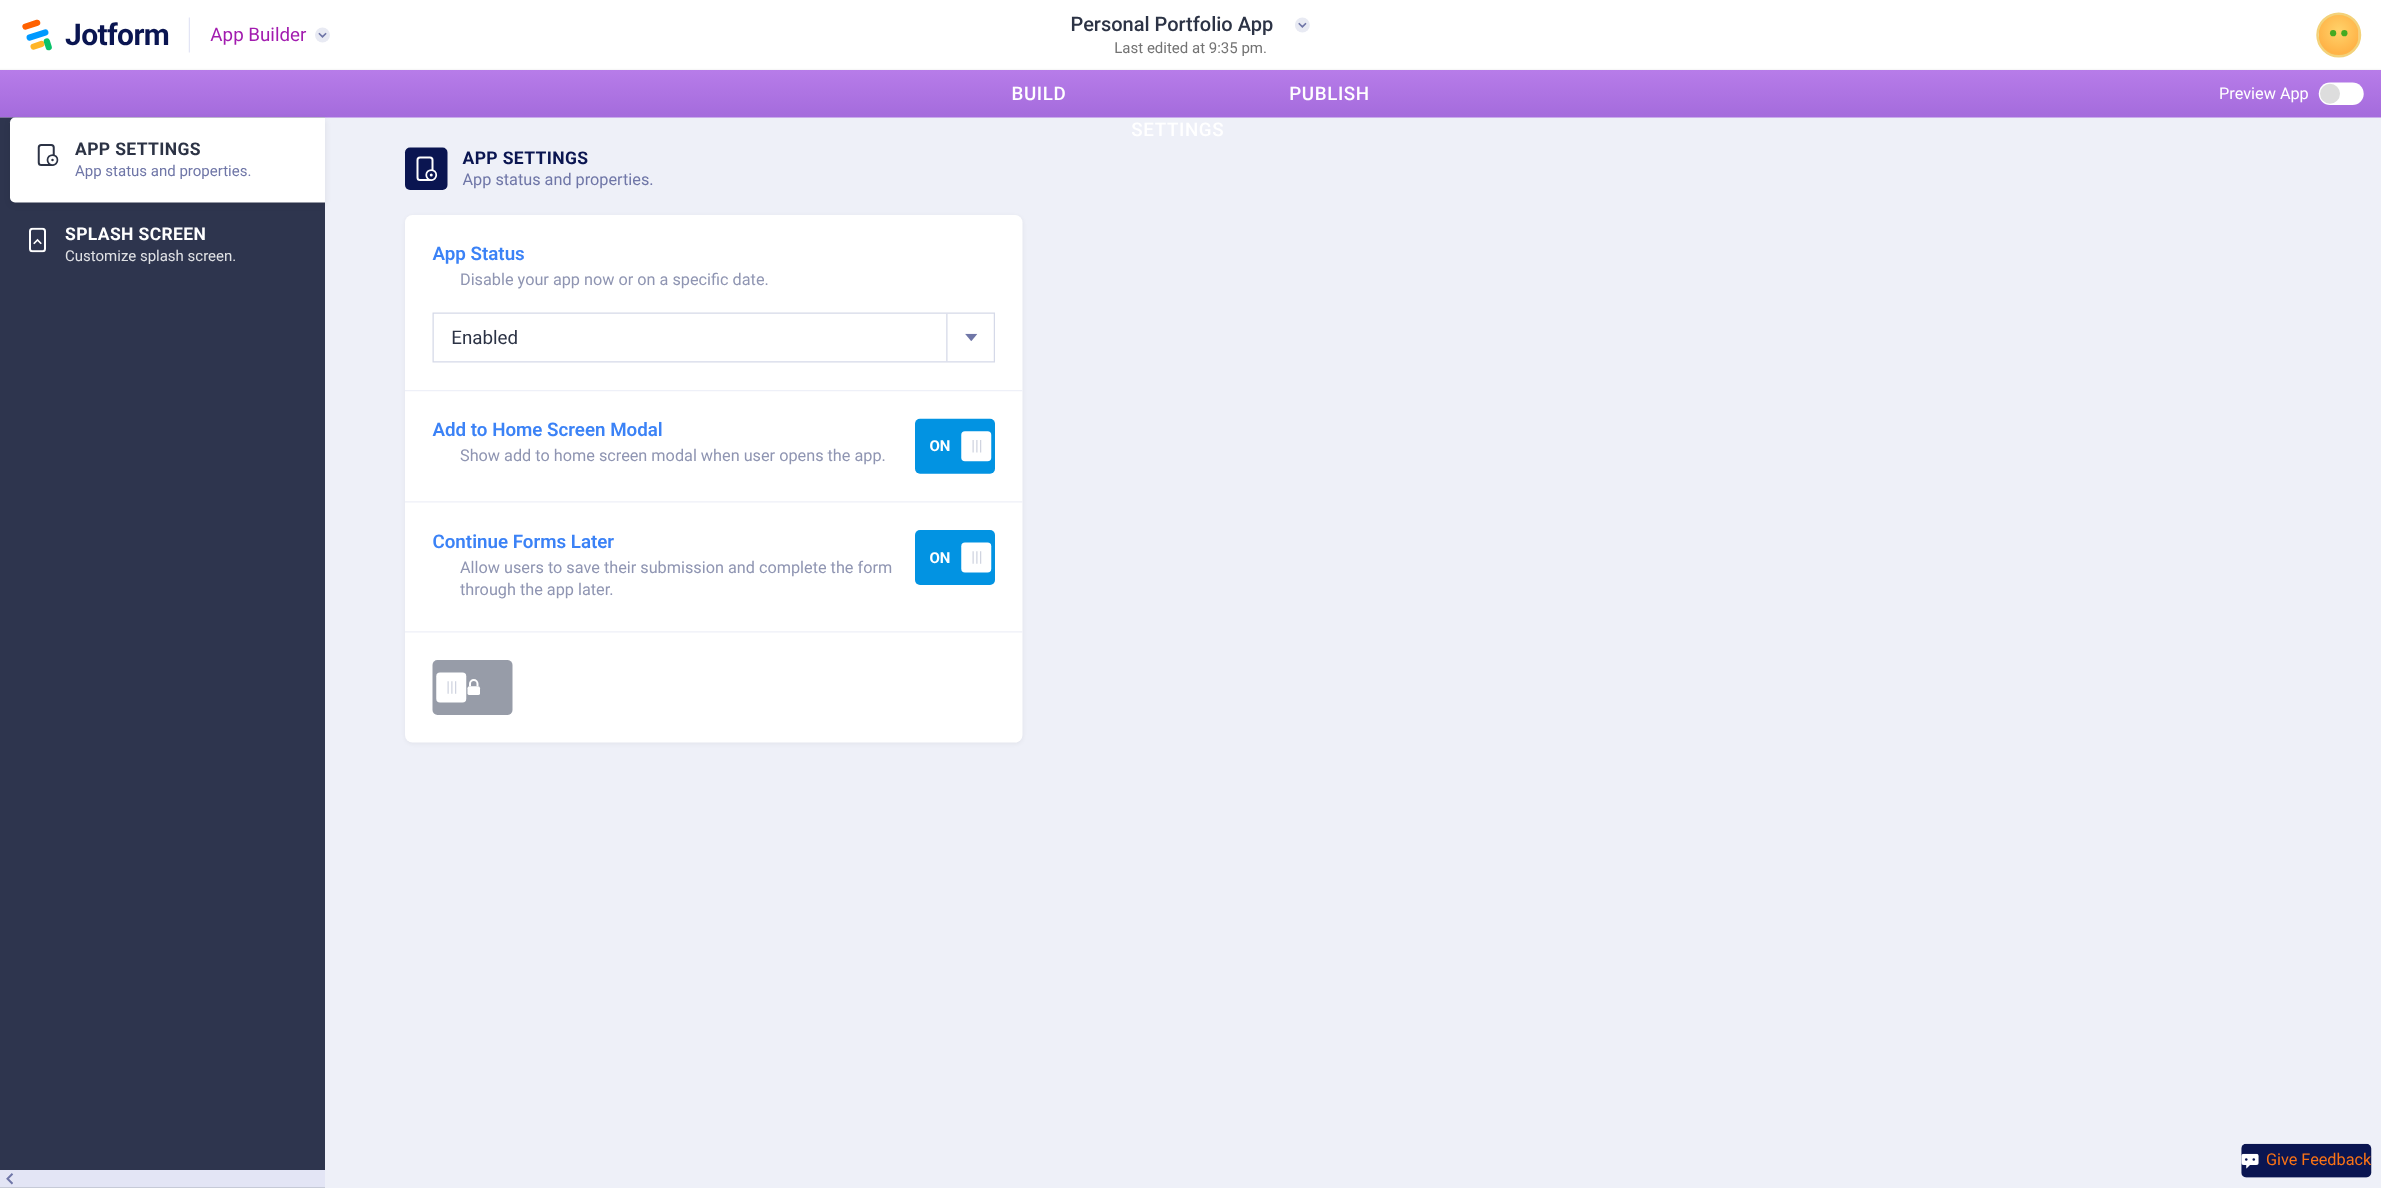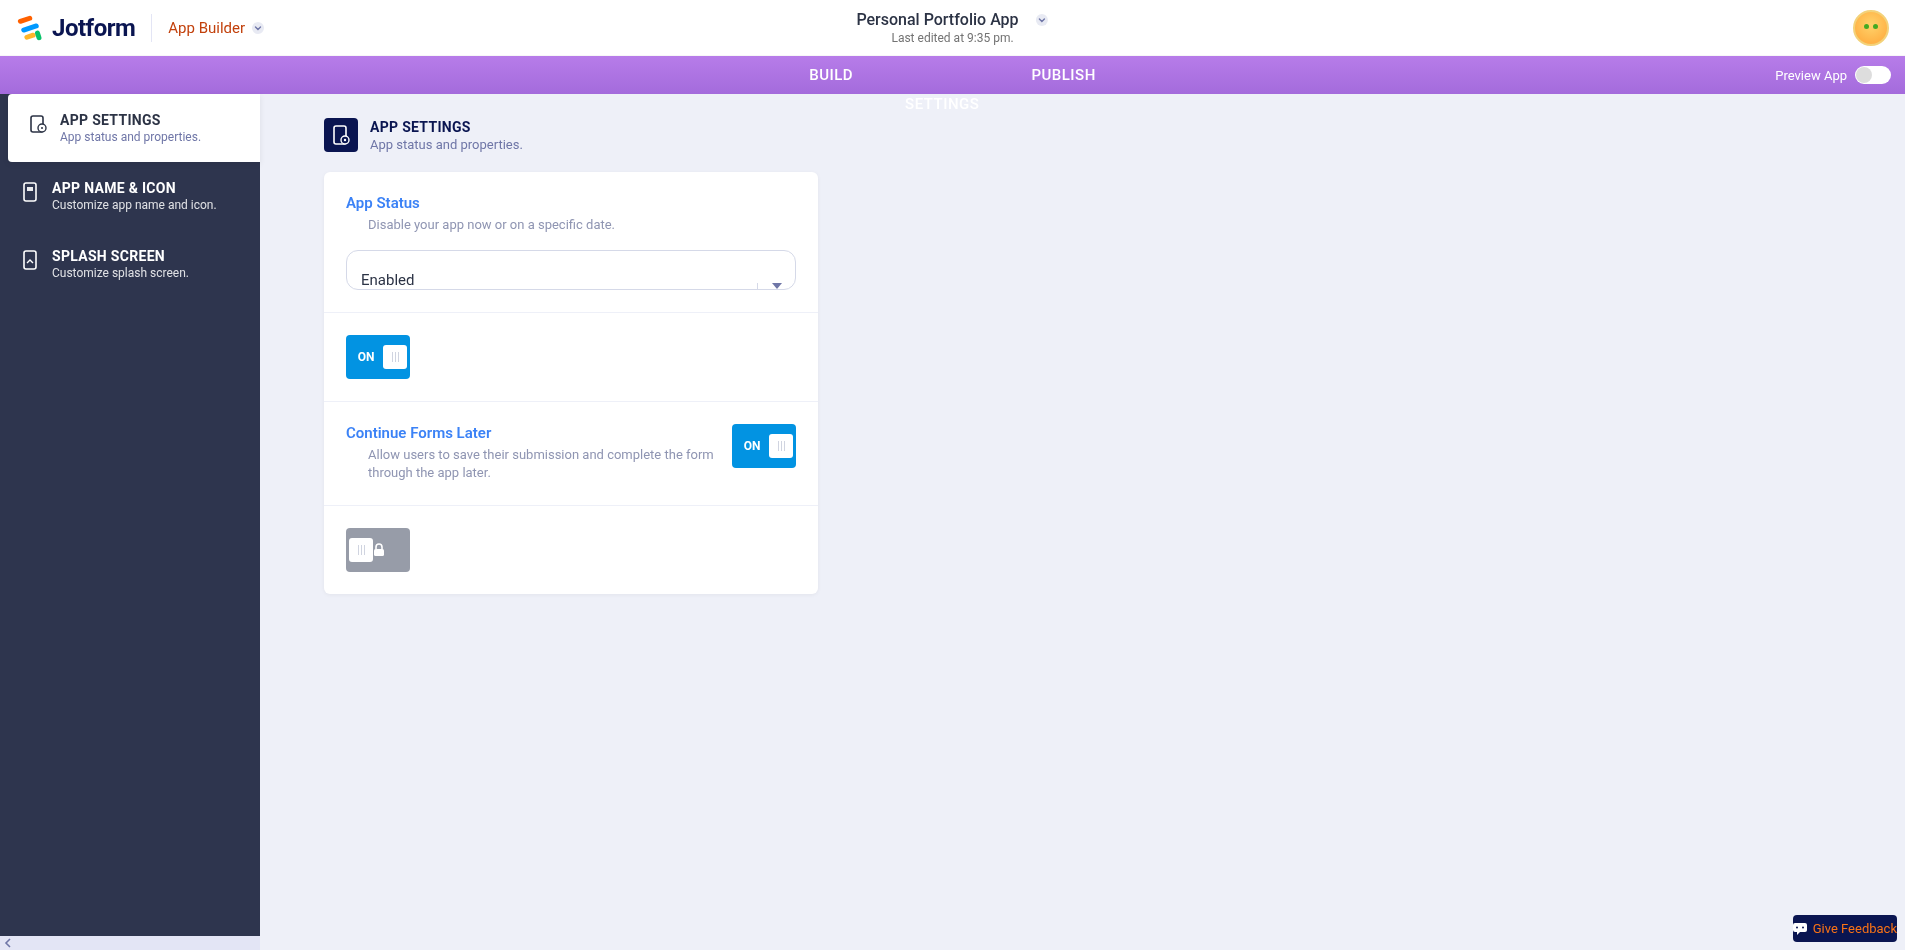--- a/index.html
+++ b/index.html
@@ -4,21 +4,21 @@
 <style>
 * { margin: 0; padding: 0; box-sizing: border-box; font-family: -apple-system, BlinkMacSystemFont, "Segoe UI", Roboto, sans-serif; }
 body { width: 1905px; height: 950px; overflow: hidden; background: #eef0f8; }
 
 
 .top-header { height: 56px; background: #fff; display: flex; align-items: center; padding: 0 16px; position: relative; border-bottom: 1px solid rgba(0,0,0,0.03); }
 .logo-wrap { display: flex; align-items: center; gap: 8px; }
 .logo-mark { width: 28px; height: 28px; }
 .logo-text { font-size: 24px; font-weight: 700; color: #0a1551; letter-spacing: -0.5px; }
 .divider-v { width: 1px; height: 28px; background: #e3e5f5; margin: 0 16px; }
-.app-builder { display: flex; align-items: center; gap: 6px; color: #c2410c; font-size: 15px; cursor: pointer; justify-content: flex-end; }
+.app-builder { display: flex; align-items: center; gap: 6px; color: #a21caf; font-size: 15px; cursor: pointer; justify-content: flex-end; }
 .chev { display: inline-flex; }
 .header-center { position: absolute; left: 50%; transform: translateX(-50%); text-align: center; }
 .app-title-row { display: flex; align-items: center; justify-content: center; gap: 16px; }
 .app-title { font-size: 16px; font-weight: 500; color: #2c3345; }
 .last-edited { font-size: 12px; color: #737373; margin-top: 2px; }
 .avatar { width: 36px; height: 36px; border-radius: 50%; margin-left: auto; background: radial-gradient(circle at 50% 40%, #ffd36b 0%, #ffb347 70%); border: 2px solid #f3d27a; position: relative; cursor: pointer; }
 .avatar::before, .avatar::after { content:''; position:absolute; width:5px; height:5px; background:#4a2; border-radius:50%; top:12px; }
 .avatar::before{ left:9px;} .avatar::after{ right:9px;}
 
 
@@ -47,21 +47,21 @@
 .section-header { display: flex; align-items: center; gap: 12px; margin-bottom: 20px; }
 .section-icon { width: 34px; height: 34px; background: #0a1551; border-radius: 4px; display:flex; align-items:center; justify-content:center; }
 .section-title { font-size: 14px; font-weight: 700; color: #0a1551; letter-spacing: 0.3px; }
 .section-desc { font-size: 13px; color: #6f76a7; margin-top: 2px; }
 .card { width: 494px; background: #fff; border-radius: 6px; box-shadow: 0 1px 4px rgba(0,0,0,0.05); }
 .card-row { padding: 22px 22px; border-bottom: 1px solid #eef0f8; display: flex; gap: 16px; }
 .card-row:last-child { border-bottom: none; }
 .row-main { flex: 1; }
 .row-title { font-size: 15px; font-weight: 600; color: #3b82f6; }
 .row-desc { font-size: 13px; color: #8f95b2; margin-top: 4px; line-height: 1.4; margin-left: 22px; }
-.select { margin-top: 16px; display: flex; border: 1px solid #d5d9e8; border-radius: 12px; height: 40px; align-items: flex-end; }
+.select { margin-top: 16px; display: flex; border: 1px solid #d5d9e8; border-radius: 0; height: 40px; }
 .select-val { flex:1; padding: 0 14px; display:flex; align-items:center; font-size:15px; color:#2c3345; }
 .select-btn { width: 38px; border-left: 1px solid #d5d9e8; display:flex; align-items:center; justify-content:center; cursor:pointer; }
 .tog { width: 64px; height: 44px; border-radius: 4px; display:flex; align-items:center; padding: 3px; cursor:pointer; flex-shrink:0; align-self:flex-start; }
 .tog.on { background:#0293e2; justify-content:flex-start; }
 .tog.locked { background:#979ca8; }
 .tog-label { color:#fff; font-size:12px; font-weight:700; flex:1; text-align:center; }
 .tog-knob { width:24px; height:24px; background:#fff; border-radius:3px; display:flex; align-items:center; justify-content:center; color:#c0c4d4; }
 .tog.locked .tog-knob{ order:-1; }
 .knob-grip { display:flex; gap:2px; }
 .knob-grip span{ width:1px; height:10px; background:#d0d4e0; }
@@ -141,32 +141,20 @@
       </div>
       <div>
         <div class="side-title">APP SETTINGS</div>
         <div class="side-desc">App status and properties.</div>
       </div>
     </div>
     <div class="side-item">
       <div class="side-icon">
         <svg width="16" height="20" viewBox="0 0 16 20">
             <rect x="2" y="1" width="12" height="18" rx="2" fill="none" stroke="#fff" stroke-width="1.6"></rect>
-            <rect x="5" y="5" width="6" height="4" fill="#fff" opacity="0.9"></rect>
-          </svg>
-      </div>
-      <div>
-        <div class="side-title">APP NAME &amp; ICON</div>
-        <div class="side-desc">Customize app name and icon.</div>
-      </div>
-    </div>
-    <div class="side-item">
-      <div class="side-icon">
-        <svg width="16" height="20" viewBox="0 0 16 20">
-            <rect x="2" y="1" width="12" height="18" rx="2" fill="none" stroke="#fff" stroke-width="1.6"></rect>
             <path d="M5 13 l3 -3 l3 3" stroke="#fff" stroke-width="1.4" fill="none"></path>
           </svg>
       </div>
       <div>
         <div class="side-title">SPLASH SCREEN</div>
         <div class="side-desc">Customize splash screen.</div>
       </div>
     </div>
     <div class="side-collapse">
       <svg width="8" height="10" viewBox="0 0 8 10">
@@ -201,20 +189,24 @@
             <div class="select-btn">
               <svg width="10" height="6" viewBox="0 0 10 6">
                   <path d="M0 0 L5 6 L10 0 Z" fill="#6f76a7"></path>
                 </svg>
             </div>
           </div>
         </div>
       </div>
 
       <div class="card-row">
+        <div class="row-main">
+          <div class="row-title">Add to Home Screen Modal</div>
+          <div class="row-desc">Show add to home screen modal when user opens the app.</div>
+        </div>
         <div class="tog on">
           <span class="tog-label">ON</span>
           <div class="tog-knob">
               <div class="knob-grip">
                 <span></span>
                 <span></span>
                 <span></span>
               </div>
             </div>
         </div>

